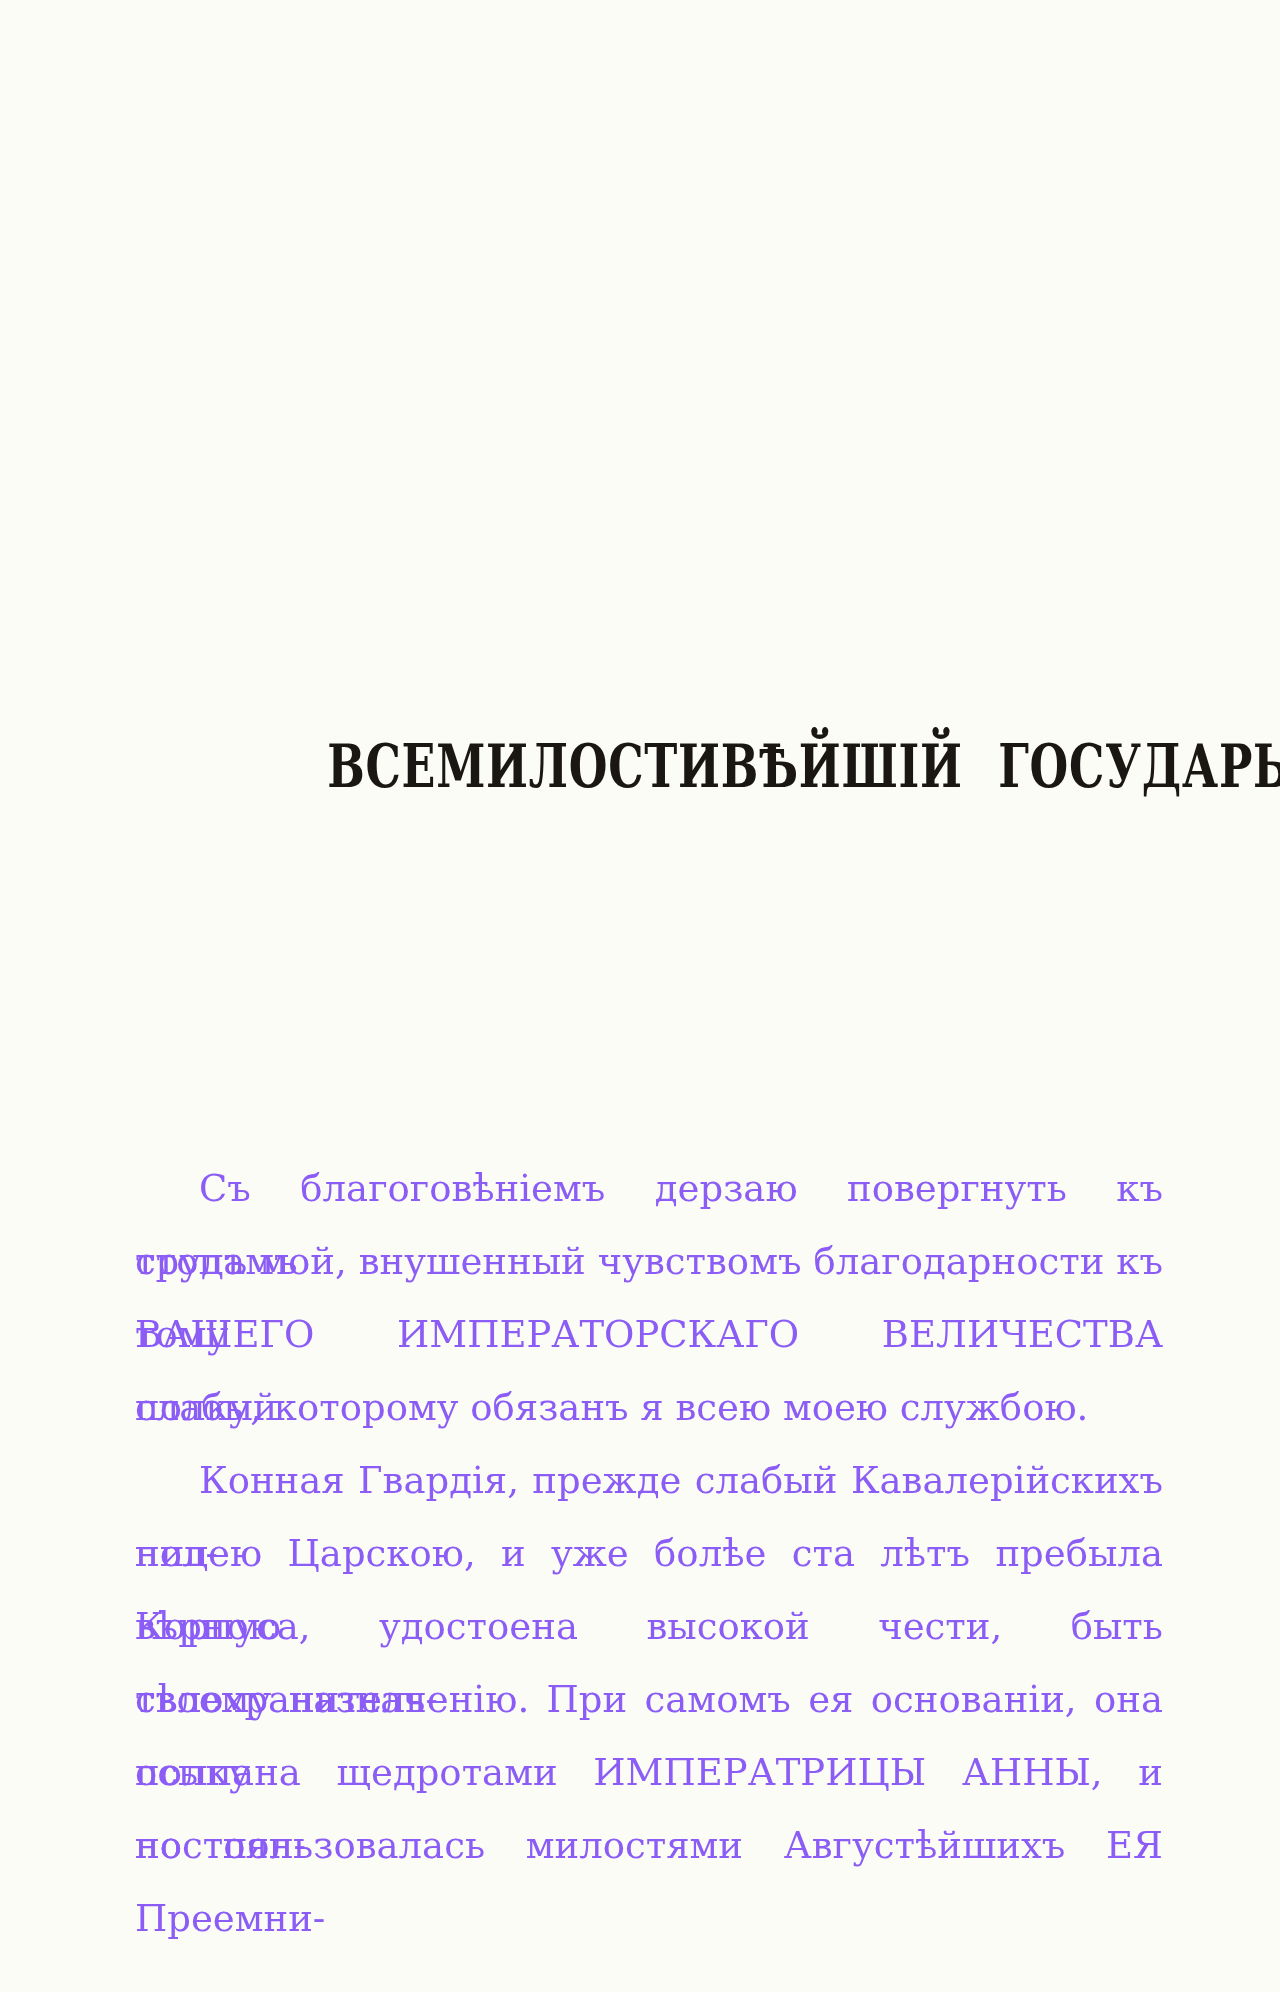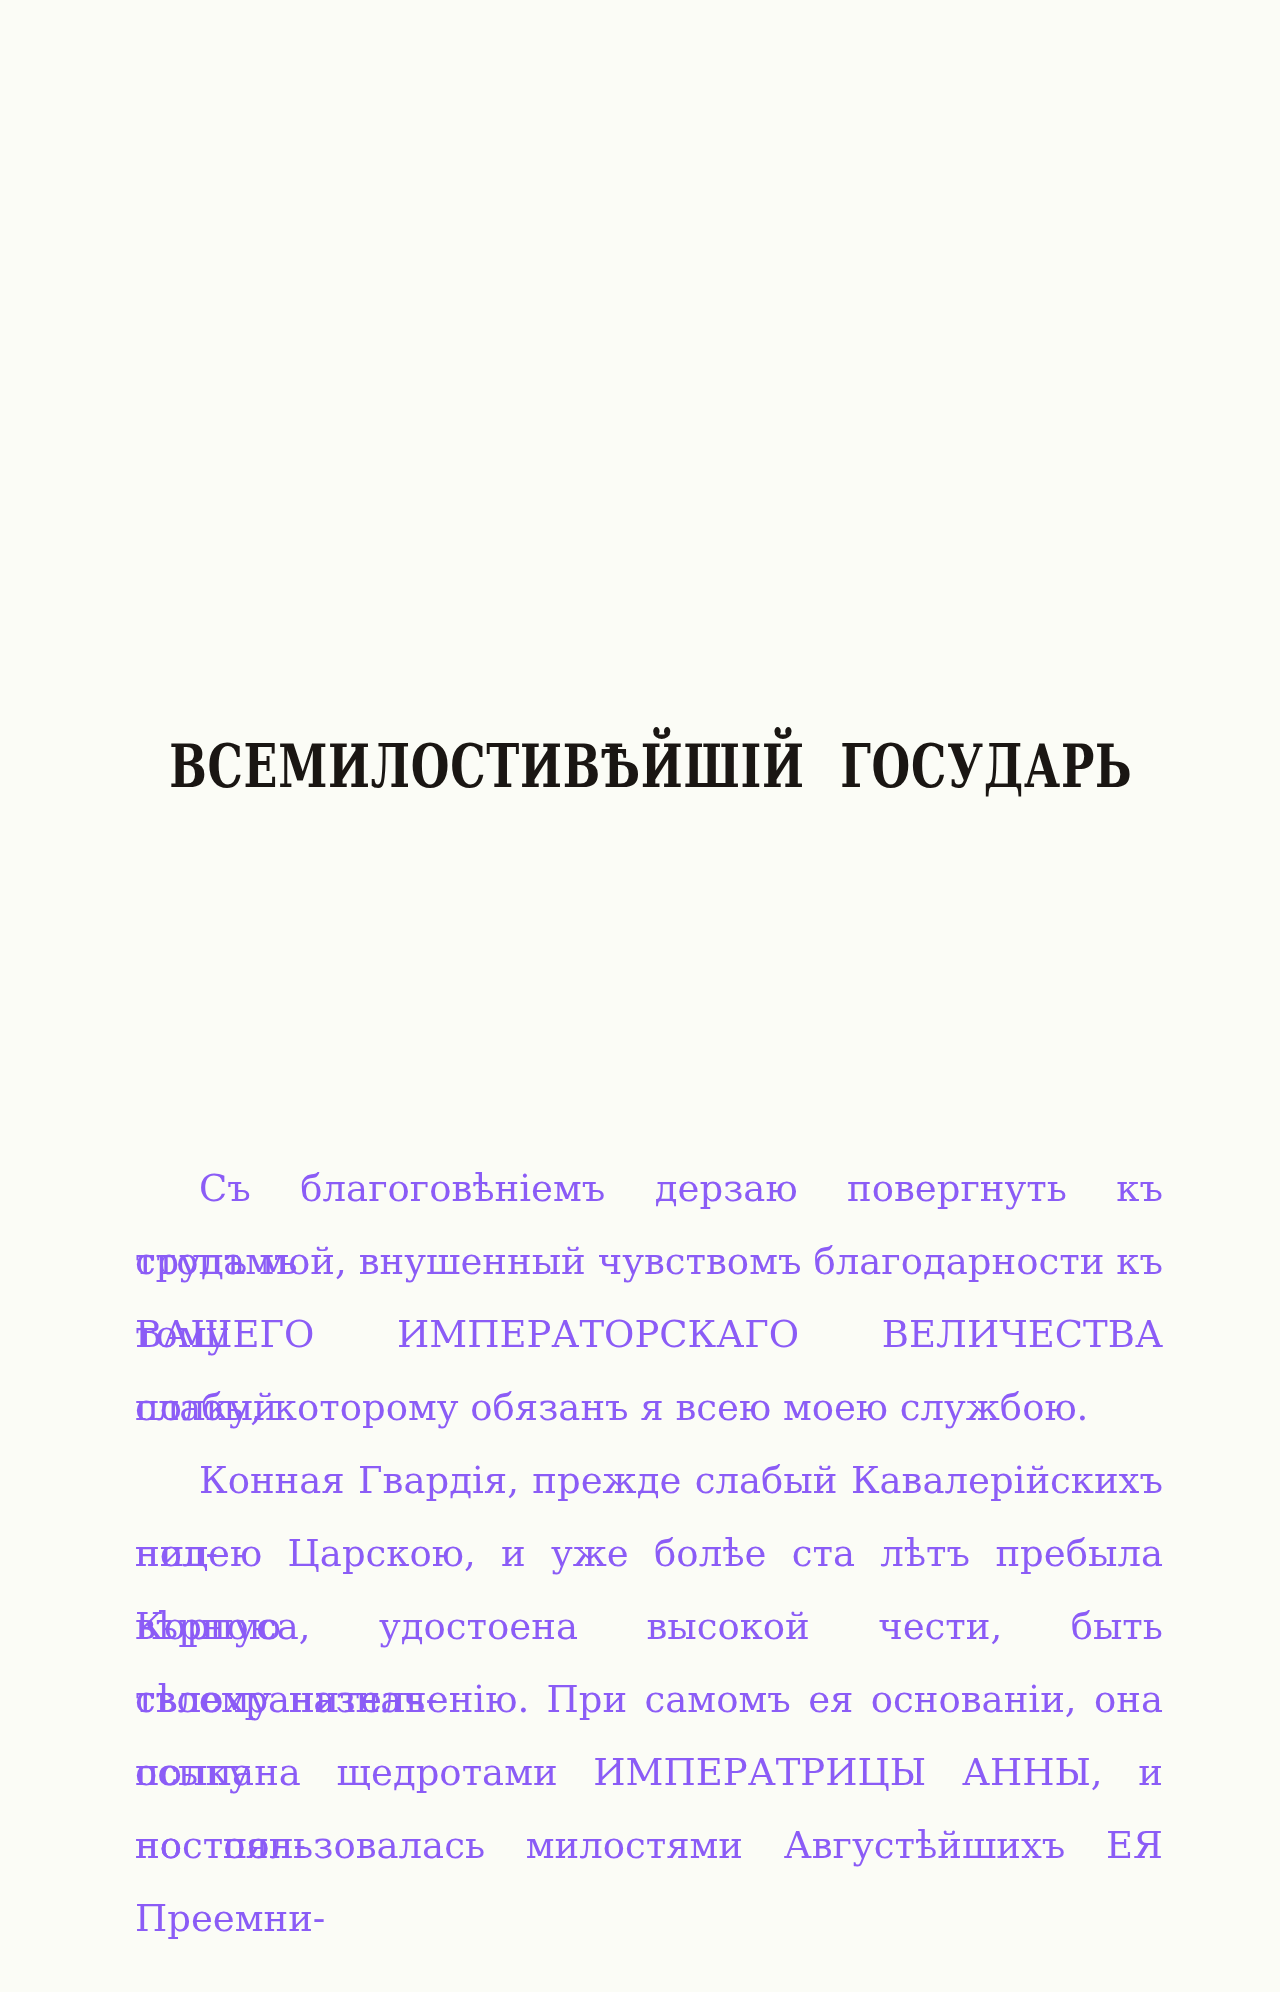--- a/index.html
+++ b/index.html
@@ -14,20 +14,21 @@
   .page {
     position: absolute;
     inset: 0;
   }
   .heading-wrap {
     position: absolute;
     top: 731px;
     left: 0;
     width: 1280px;
     box-sizing: border-box;
+    padding-left: 158px; 
     text-align: center;
   }
   .heading {
     display: inline-block;
     white-space: nowrap;
     font-size: 60px;
     font-weight: 700;
     letter-spacing: 1px;
     word-spacing: 26px;
     color: #1a1613;

